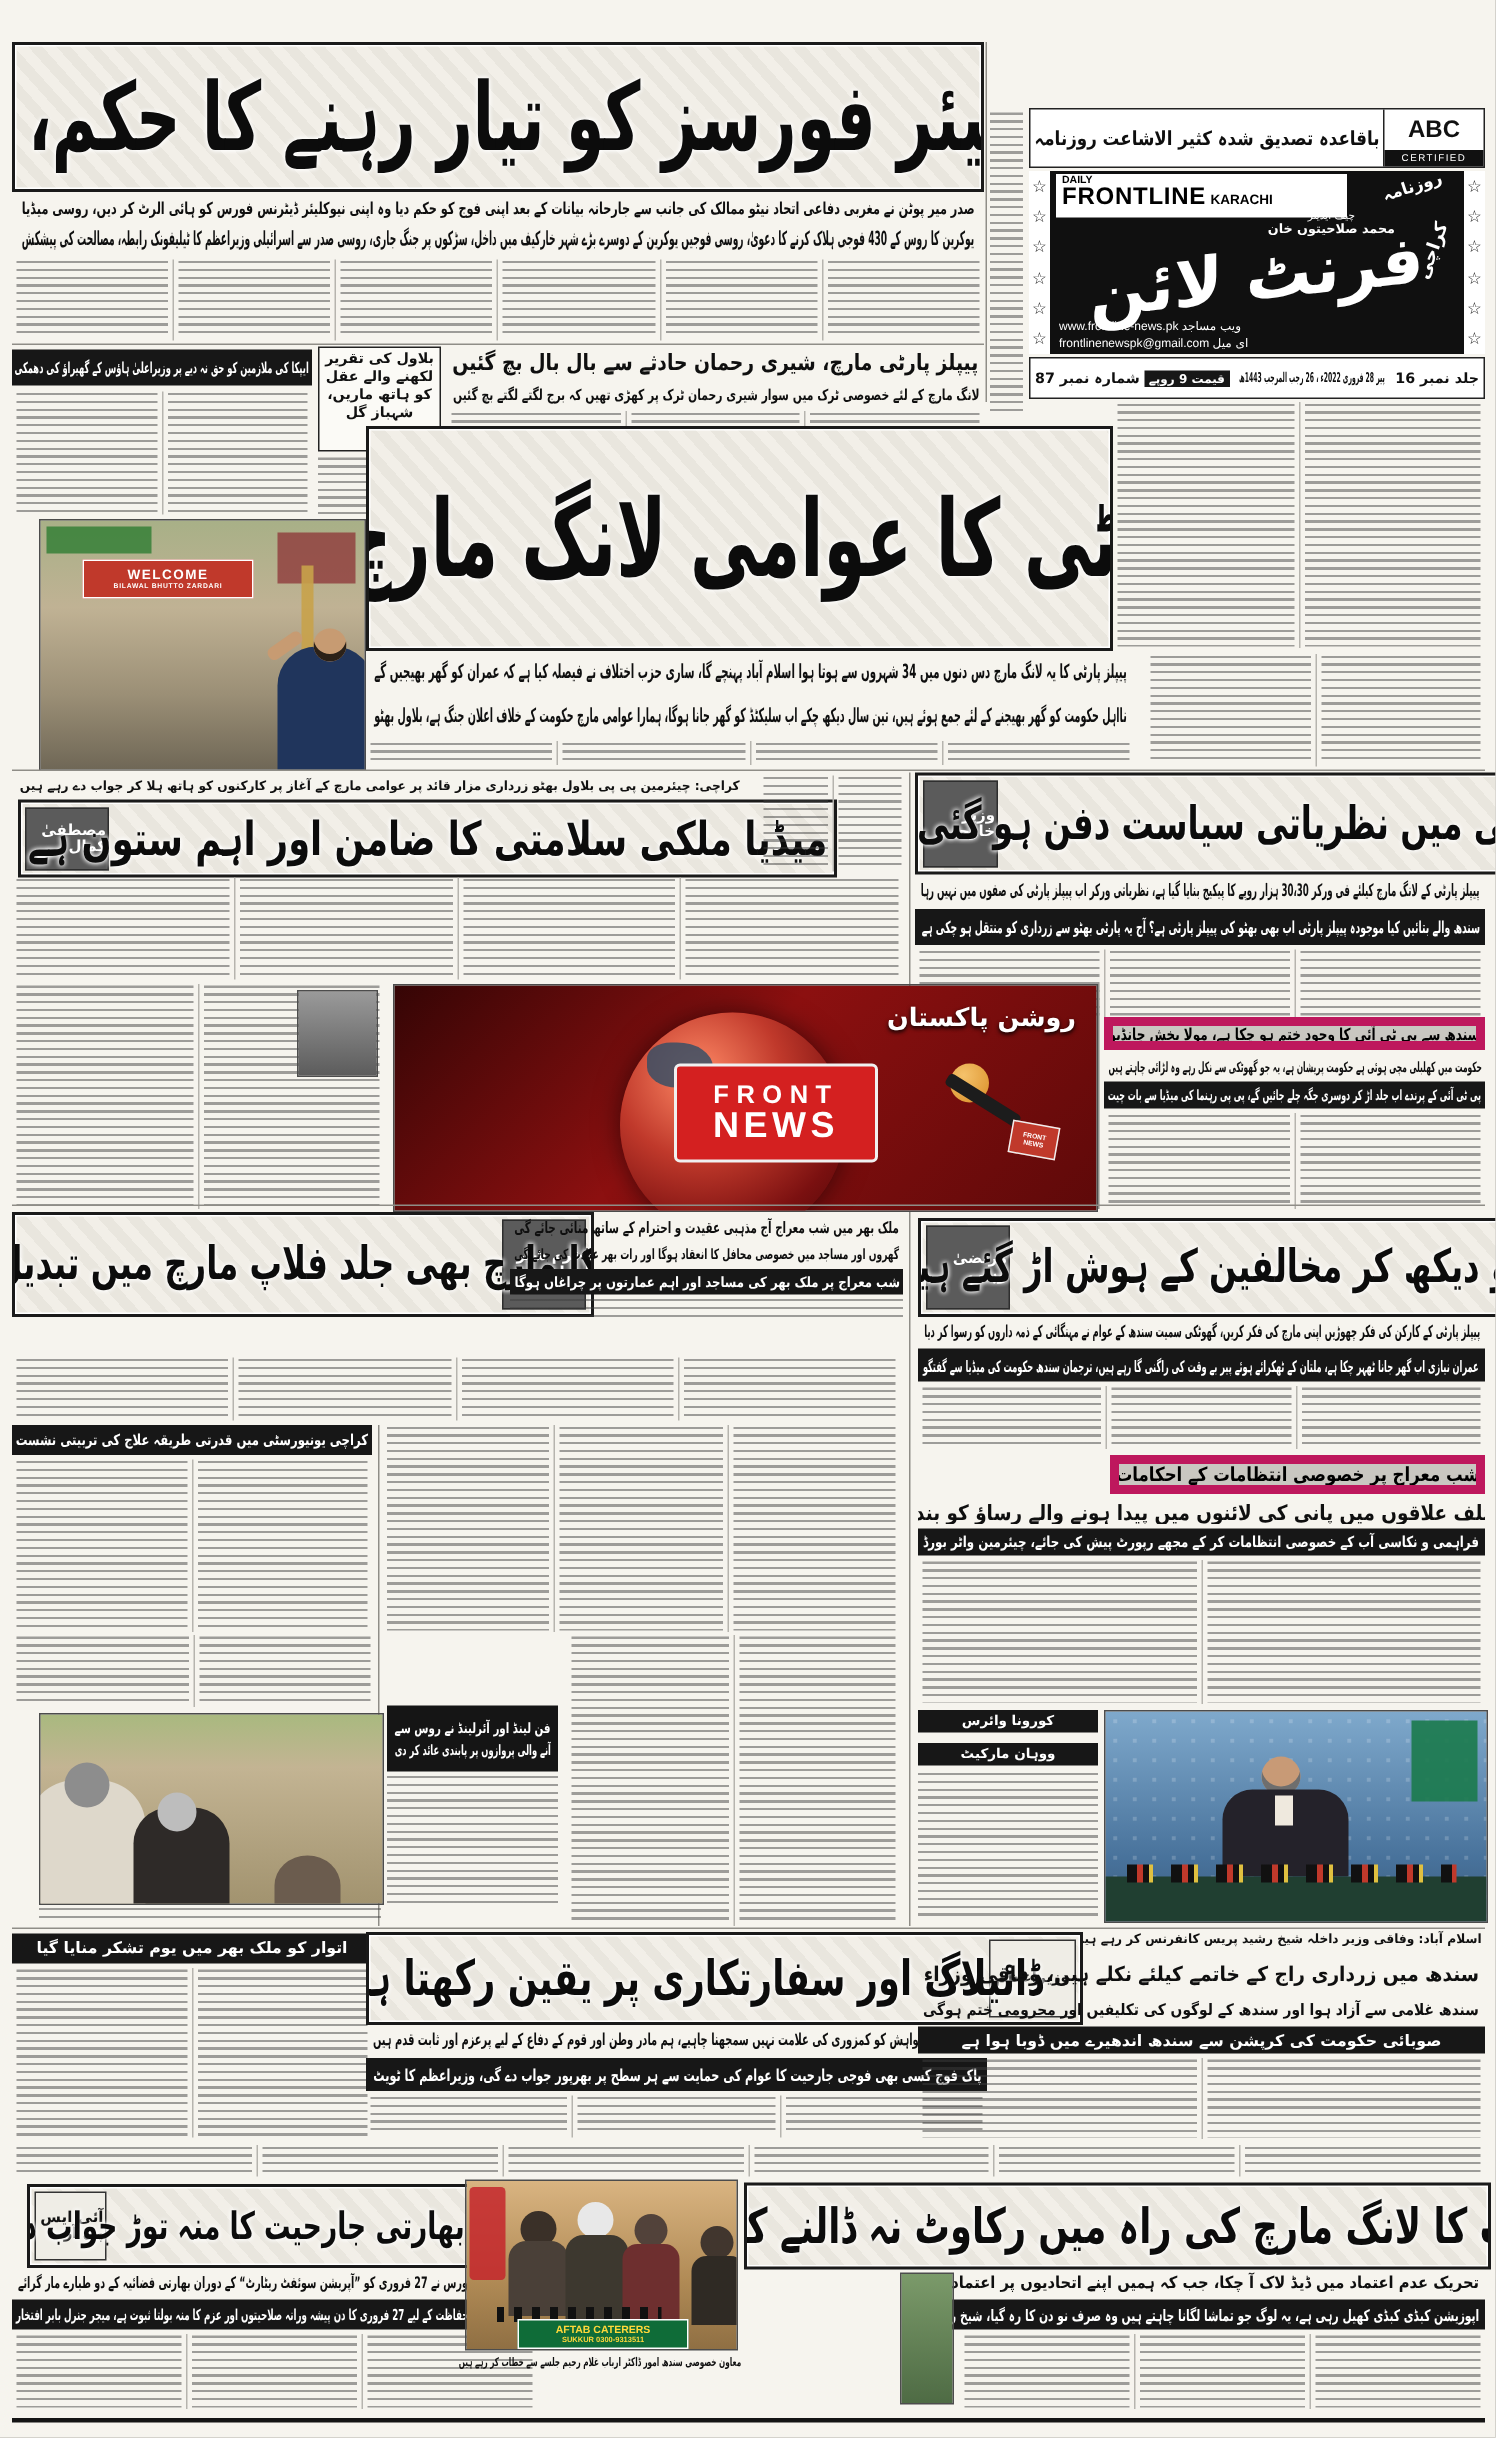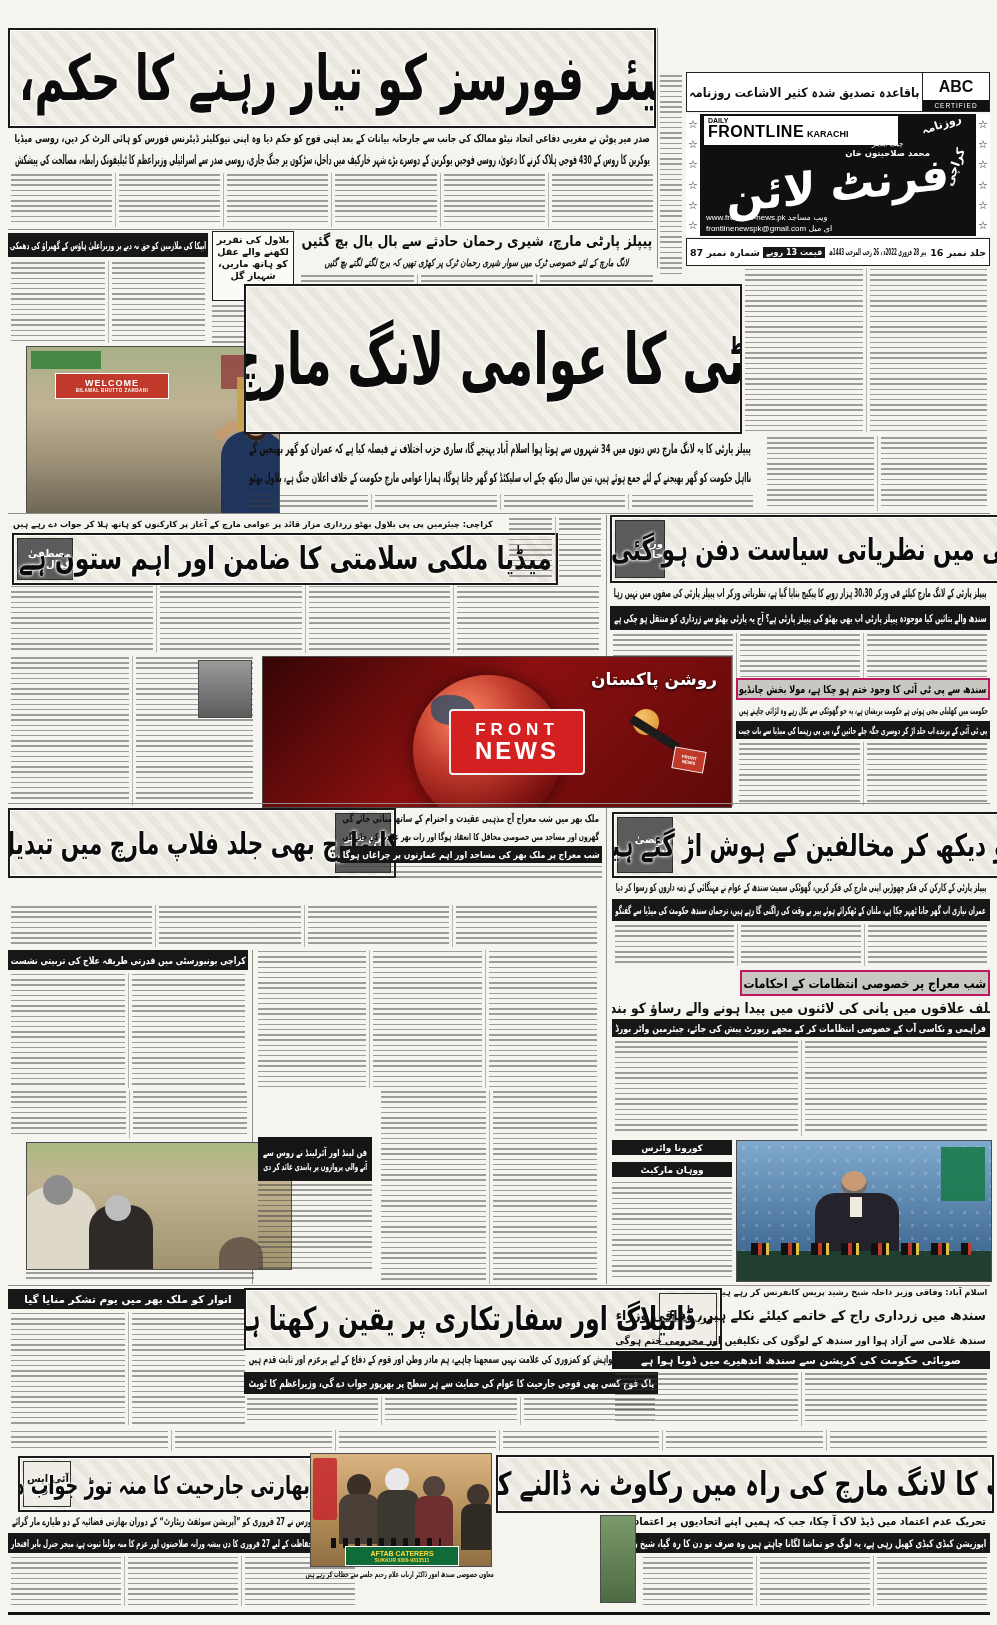--- a/index.html
+++ b/index.html
@@ -1,38 +1,38 @@
 <!DOCTYPE html>
 <html lang="ur" dir="rtl"><head>
 <meta charset="utf-8">
 <style>
   html,body{margin:0;padding:0;background:#b9b7b2;}
   .page{position:relative;width:997px;height:1625px;background:#f6f4ee;margin:0 auto;
         font-family:"DejaVu Sans",sans-serif;direction:rtl;overflow:hidden;color:#111;}
   .abs{position:absolute;box-sizing:border-box;}
   .bline{font-weight:700;color:#0f0f0f;display:flex;align-items:center;justify-content:center;overflow:hidden;}
   .rev{background:#171717;color:#fff;font-weight:700;display:flex;align-items:center;justify-content:center;overflow:hidden;}
-  .gbar{background:#c9c7c1;color:#000;font-weight:700;display:flex;align-items:center;justify-content:center;overflow:hidden;border:2px solid #be185d;}
+  .gbar{background:#c9c7c1;color:#000;font-weight:700;display:flex;align-items:center;justify-content:center;overflow:hidden;border:6px solid #be185d;}
   .hbox{border:2px solid #1a1a1a;color:#0c0c0c;font-weight:700;display:flex;align-items:center;justify-content:center;overflow:hidden;position:absolute;
         background:repeating-linear-gradient(48deg,#e9e6de 0 7px,#f2efe8 7px 14px);box-shadow:inset 0 0 0 1px #fff;}
   .hbox .head{text-shadow:0 0 3px #fff,0 0 3px #fff;}
   .chip{position:absolute;top:3px;bottom:3px;background:#5b5b5b;color:#fff;font-weight:700;display:flex;align-items:center;justify-content:center;
         text-align:right;line-height:1.15;border:1px solid #2e2e2e;font-size:10px;padding:1px;}
   .chip.light{background:#efede6;color:#111;border:1.5px solid #333;}
   .cols{display:flex;height:100%;}
   .col{flex:1;padding:1px 3px;border-inline-start:1px solid #b6b4ae;}
   .col:first-child{border-inline-start:none;}
   .sim{width:100%;height:100%;background:repeating-linear-gradient(to bottom,#3d3d3d 0 1.5px,transparent 1.5px 5.2px);opacity:.48;}
   .photo{position:absolute;border:1px solid #4c4c4c;overflow:hidden;}
   .hr{position:absolute;height:1px;background:#8f8d87;}
   .vr{position:absolute;width:1px;background:#8f8d87;}
   .cap{font-weight:700;color:#111;display:flex;align-items:center;justify-content:center;overflow:hidden;}
   .fit{white-space:nowrap;}
   .finbox{background:#151515;color:#fff;font-weight:700;display:flex;flex-direction:column;align-items:center;justify-content:center;gap:3px;}
-  .dot-crowd{background-image:radial-gradient(#00000033 1px,transparent 1.2px);background-size:5px 5px;padding-left:36px;}
+  .dot-crowd{background-image:radial-gradient(#00000033 1px,transparent 1.2px);background-size:5px 5px;}
   .stars{display:flex;flex-direction:column;justify-content:space-around;align-items:center;color:#222;font-size:11px;line-height:1;}
 </style>
 </head>
 <body>
 
 <div class="page">
 
   <div class="hbox abs" style="left:8px;top:28px;width:648px;height:100px;">
     <div class="head fit" style="font-size:42px;"><span style="display: inline-block; white-space: nowrap; transform: scale(0.98, 1.5); transform-origin: center center;">پوٹن کا روسی نیوکلیئر فورسز کو تیار رہنے کا حکم، ایٹمی جنگ کا خدشہ</span></div>
   </div>
@@ -116,32 +116,32 @@
         <span>☆</span>
         <span>☆</span>
       </div>
   </div>
 
   <div class="abs" style="left:686px;top:238px;width:304px;height:28px;border:1.5px solid #222;background:#fff;display:flex;align-items:center;gap:3px;padding:0 3px;">
     <div class="bline" style="font-size:9.5px;">جلد نمبر 16</div>
     <div class="bline fit" style="flex:1;font-size:9px;">
         <span style="display: inline-block; white-space: nowrap; transform: scale(0.451256, 1); transform-origin: center center;">پیر 28 فروری 2022ء ، 26 رجب المرجب 1443ھ</span>
       </div>
-    <div class="rev" style="font-size:8px;padding:1px 3px;">قیمت 13 روپے</div>
+    <div class="rev" style="font-size:8px;padding:1px 3px;">قیمت 9 روپے</div>
     <div class="bline" style="font-size:9.5px;">شمارہ نمبر 87</div>
   </div>
 
   <div class="rev fit abs" style="left:8px;top:233px;width:200px;height:24px;font-size:10px;">
       <span style="display: inline-block; white-space: nowrap; transform: scale(0.553672, 1); transform-origin: center center;">ایپکا کی ملازمین کو حق نہ دیے پر وزیراعلیٰ ہاؤس کے گھیراؤ کی دھمکی</span>
     </div>
   <div class="abs" style="left:212px;top:231px;width:82px;height:70px;border:1.5px solid #222;padding:2px;font-size:9.5px;font-weight:700;text-align:center;line-height:1.25;overflow:hidden;background:#fbfaf6;">بلاول کی تقریر لکھنے والے عقل کو ہاتھ ماریں، شہباز گل</div>
   <div class="bline fit abs" style="left:298px;top:229px;width:358px;height:24px;font-size:15px;">
       <span style="display: inline-block; white-space: nowrap; transform: scale(0.835333, 1); transform-origin: center center;">پیپلز پارٹی مارچ، شیری رحمان حادثے سے بال بال بچ گئیں</span>
     </div>
-  <div class="bline fit abs" style="left:298px;top:255px;width:358px;height:15px;font-size:10px;font-style:italic;">
+  <div class="bline fit abs" style="left:298px;top:255px;width:358px;height:15px;font-size:10px;">
       <span style="display: inline-block; white-space: nowrap; transform: scale(0.718934, 1); transform-origin: center center;">لانگ مارچ کے لئے خصوصی ٹرک میں سوار شیری رحمان ٹرک پر کھڑی تھیں کہ برج لگتے لگتے بچ گئیں</span>
     </div>
 
   <div class="abs cols" style="left:8px;top:261px;width:200px;height:82px;">
       <div class="col">
         <div class="sim"></div>
       </div>
       <div class="col">
         <div class="sim"></div>
       </div>

